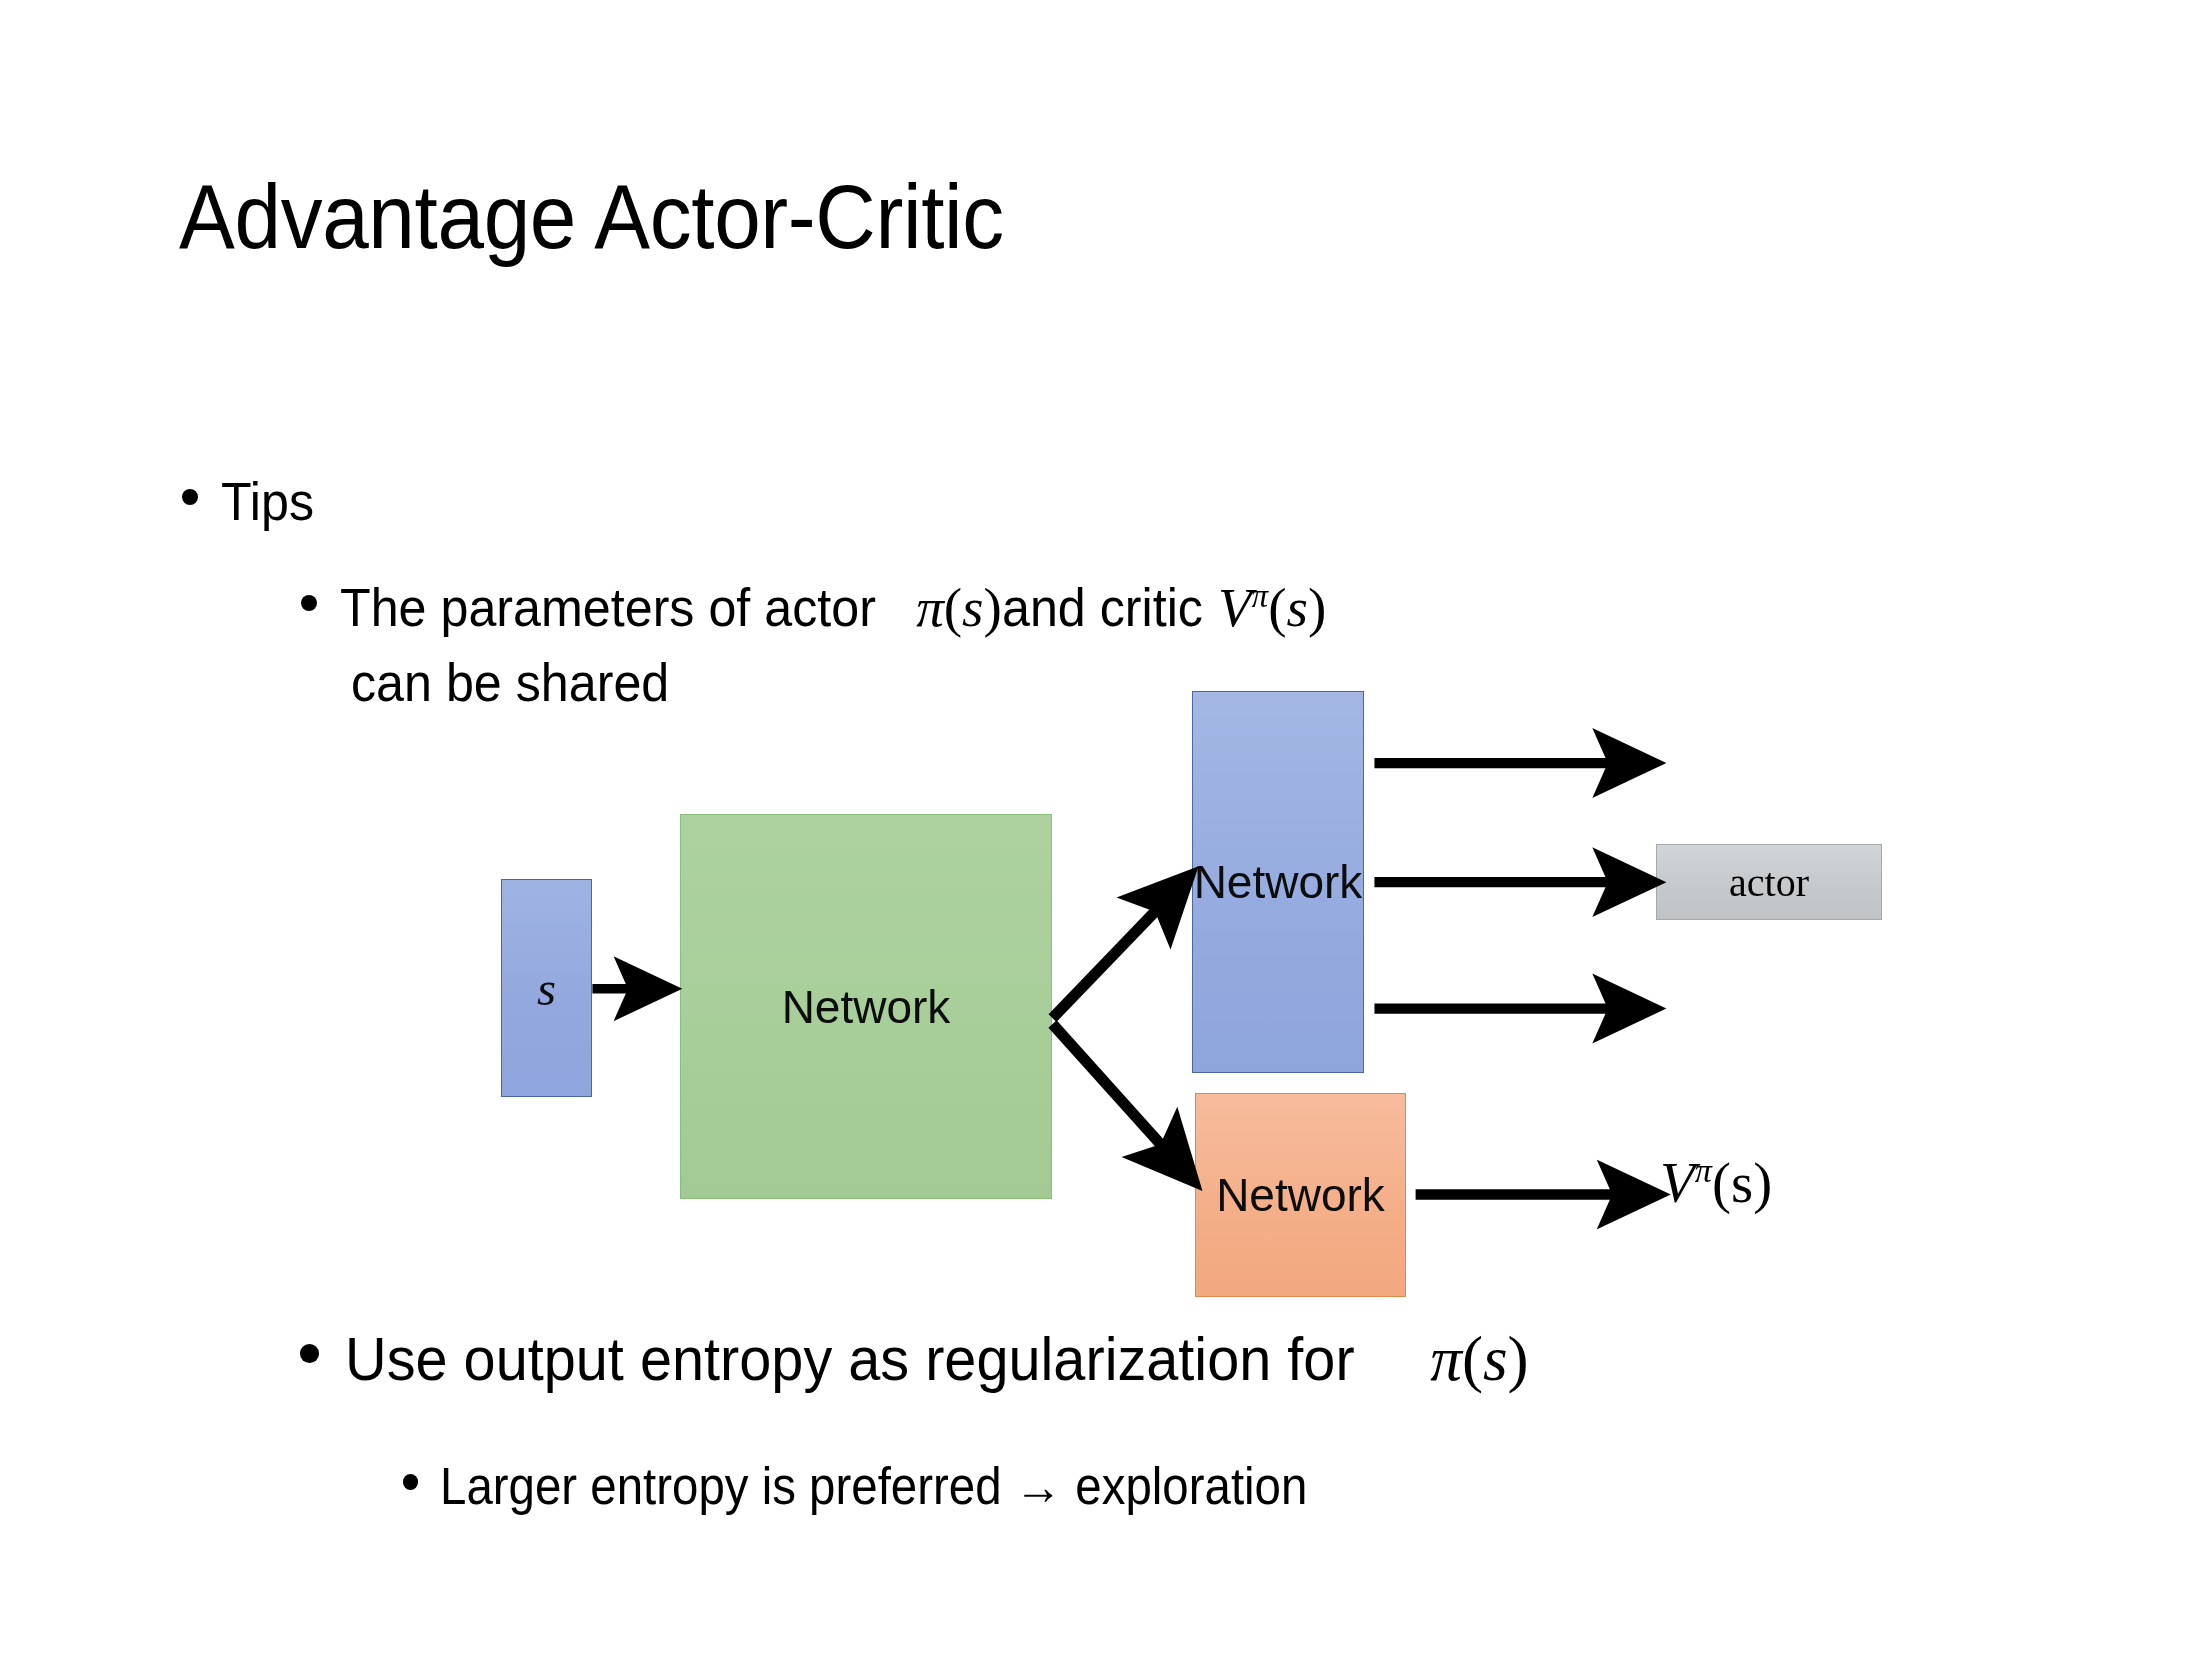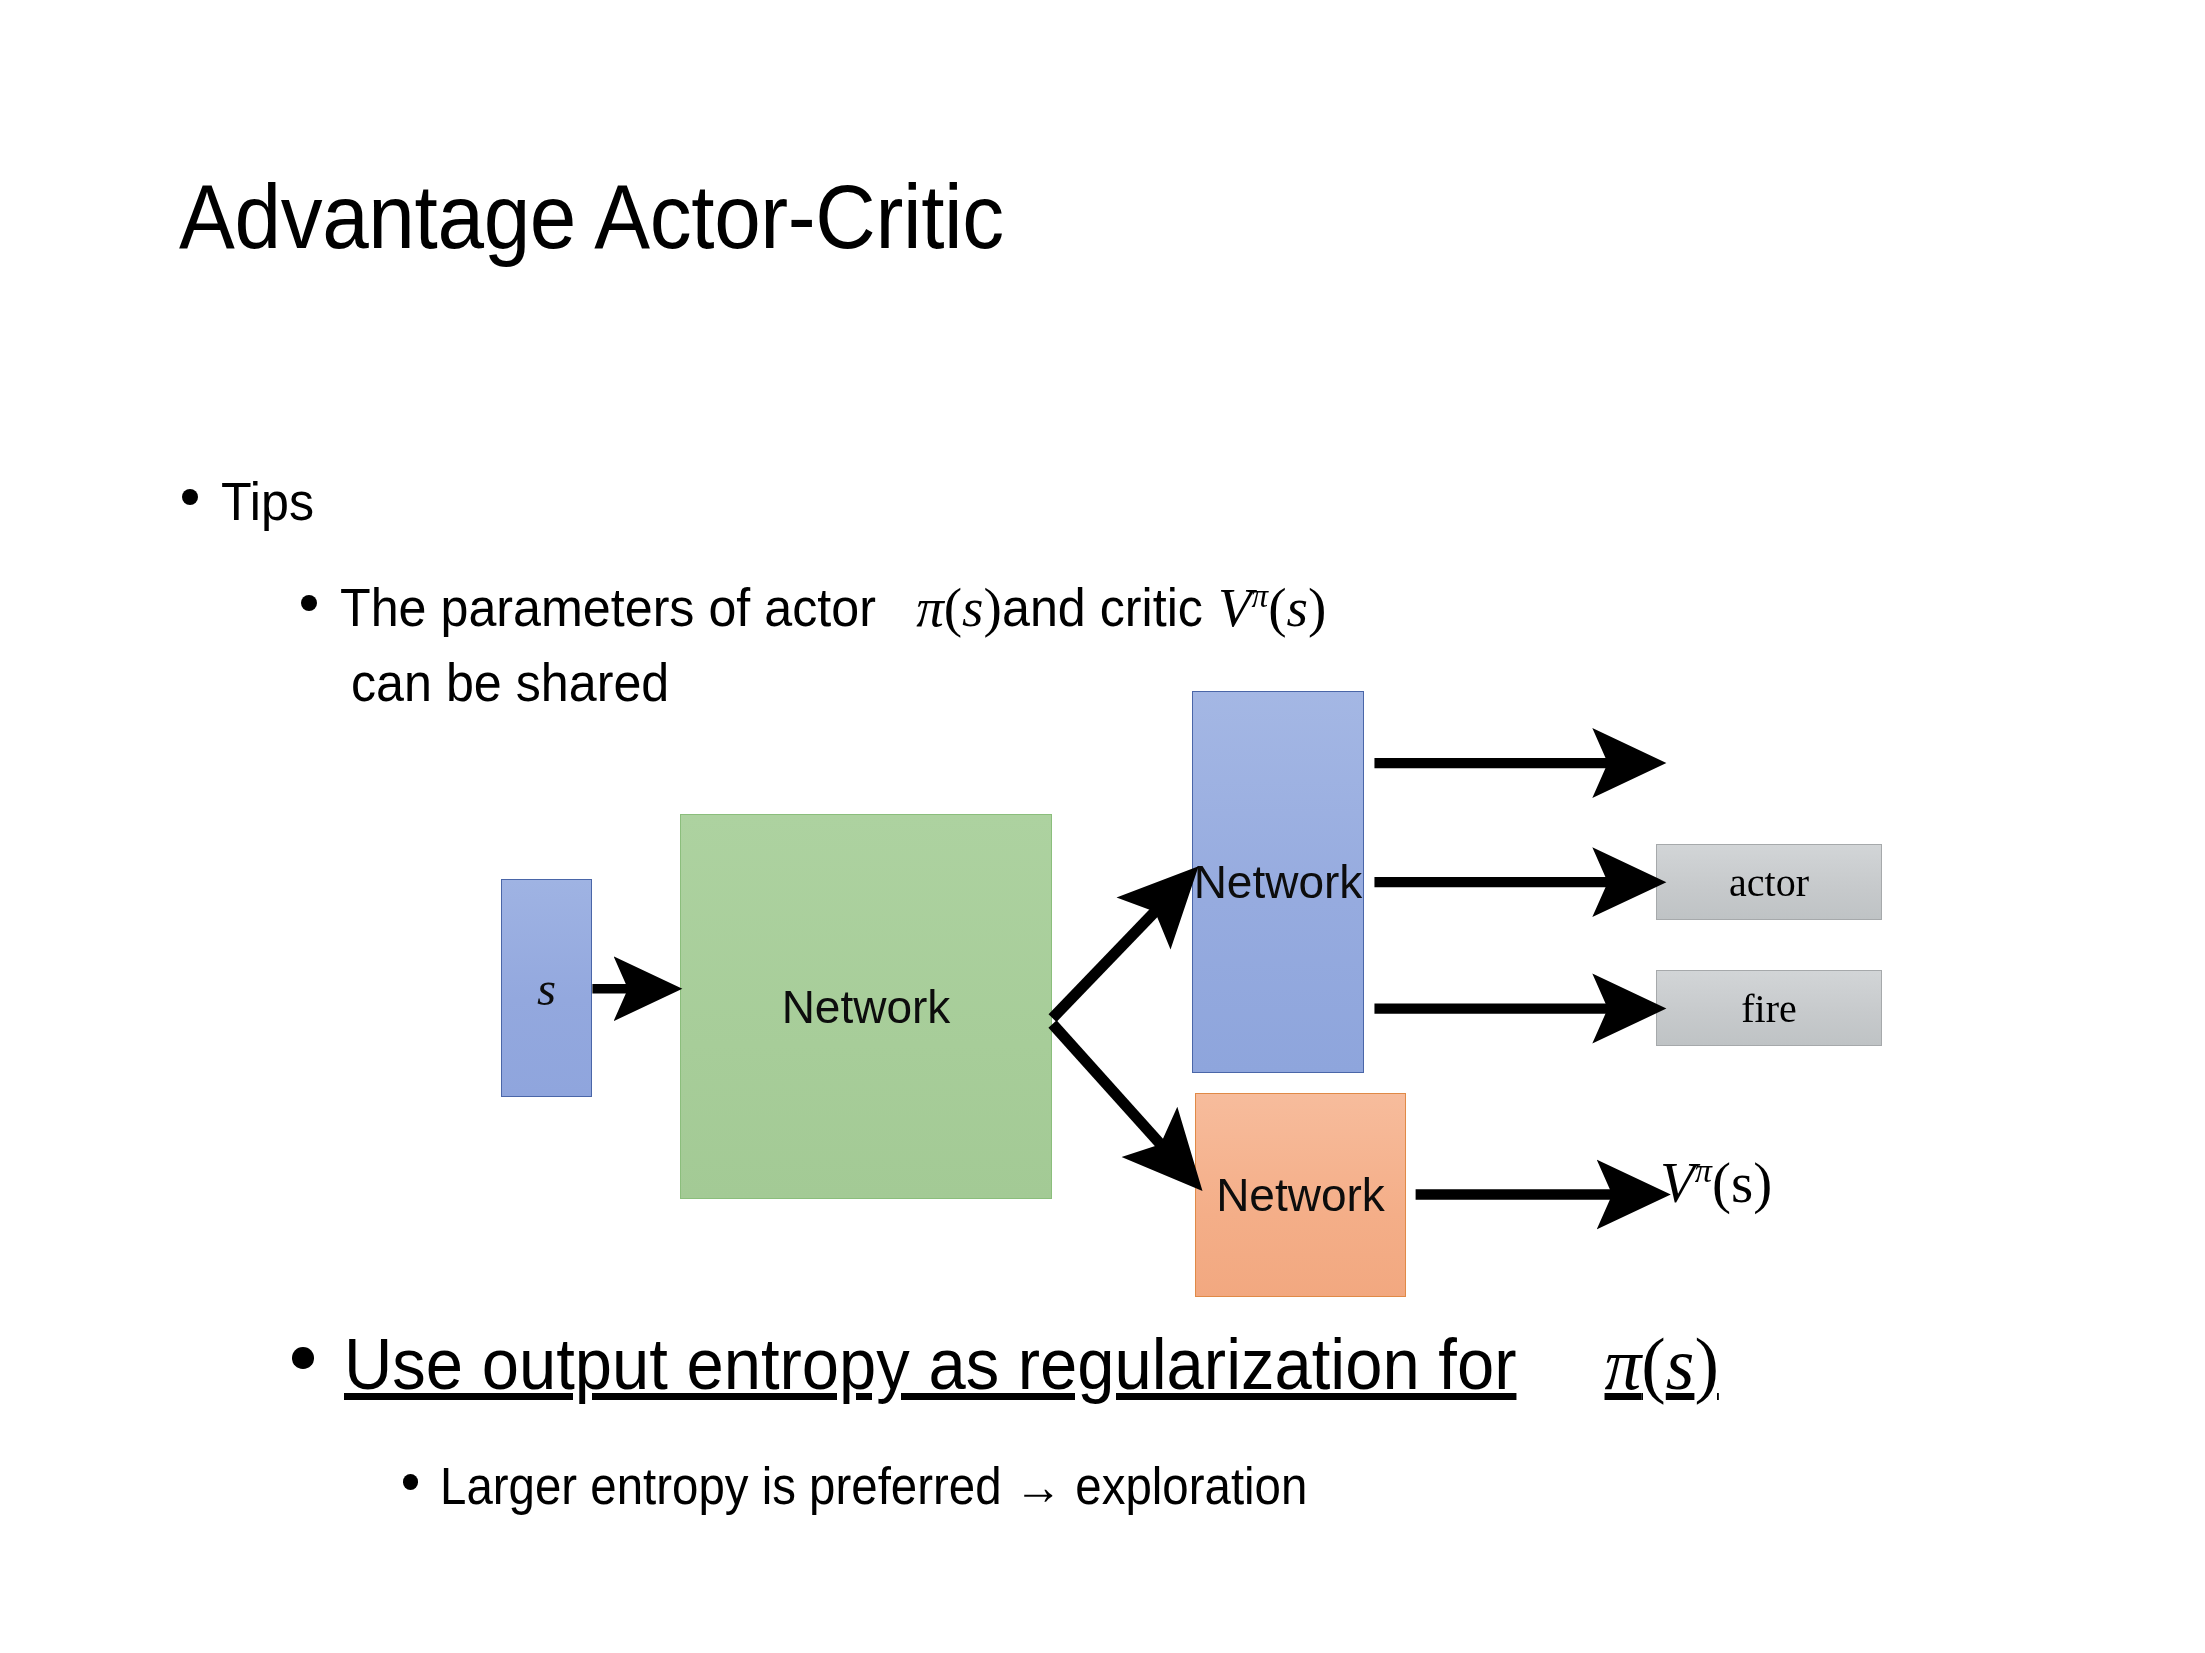--- a/index.html
+++ b/index.html
@@ -65,24 +65,23 @@
   #bullet-params-line2 {
     position: absolute;
     left: 351px;
     top: 651px;
     font-size: 54px;
     white-space: nowrap;
     transform: scaleX(0.93);
     transform-origin: left center;
   }
   #bullet-entropy {
-    left: 292px;
+    left: 300px;
     top: 1323px;
-    font-size: 72px;
-    text-decoration: underline;
+    font-size: 62px;
   }
   #bullet-larger {
     left: 403px;
     top: 1433px;
     font-size: 51px;
     margin-top: 24px;
   }
 
   
   .math {
@@ -234,23 +233,20 @@
   <div class="dbox" id="box-actor">
     <span class="dlabel">Network</span>
   </div>
 
   <div class="dbox" id="box-critic">
     <span class="dlabel">Network</span>
   </div>
 
   <div class="dbox outbox" id="out-right">
     <span class="olabel">actor</span>
-  </div>
-  <div class="dbox outbox" id="out-fire">
-    <span class="olabel">fire</span>
   </div>
 
   <div id="vpi-label"><span>V</span><sup>π</sup><span class="up">(s)</span></div>
 
   <svg id="arrows" viewBox="0 0 3000 2250">
     <defs>
       <marker id="ah" markerWidth="8" markerHeight="8" refX="5.4" refY="4" orient="auto" markerUnits="strokeWidth">
         <path d="M0,0.6 L7.2,4 L0,7.4 L1.5,4 Z" fill="#000"></path>
       </marker>
     </defs>

